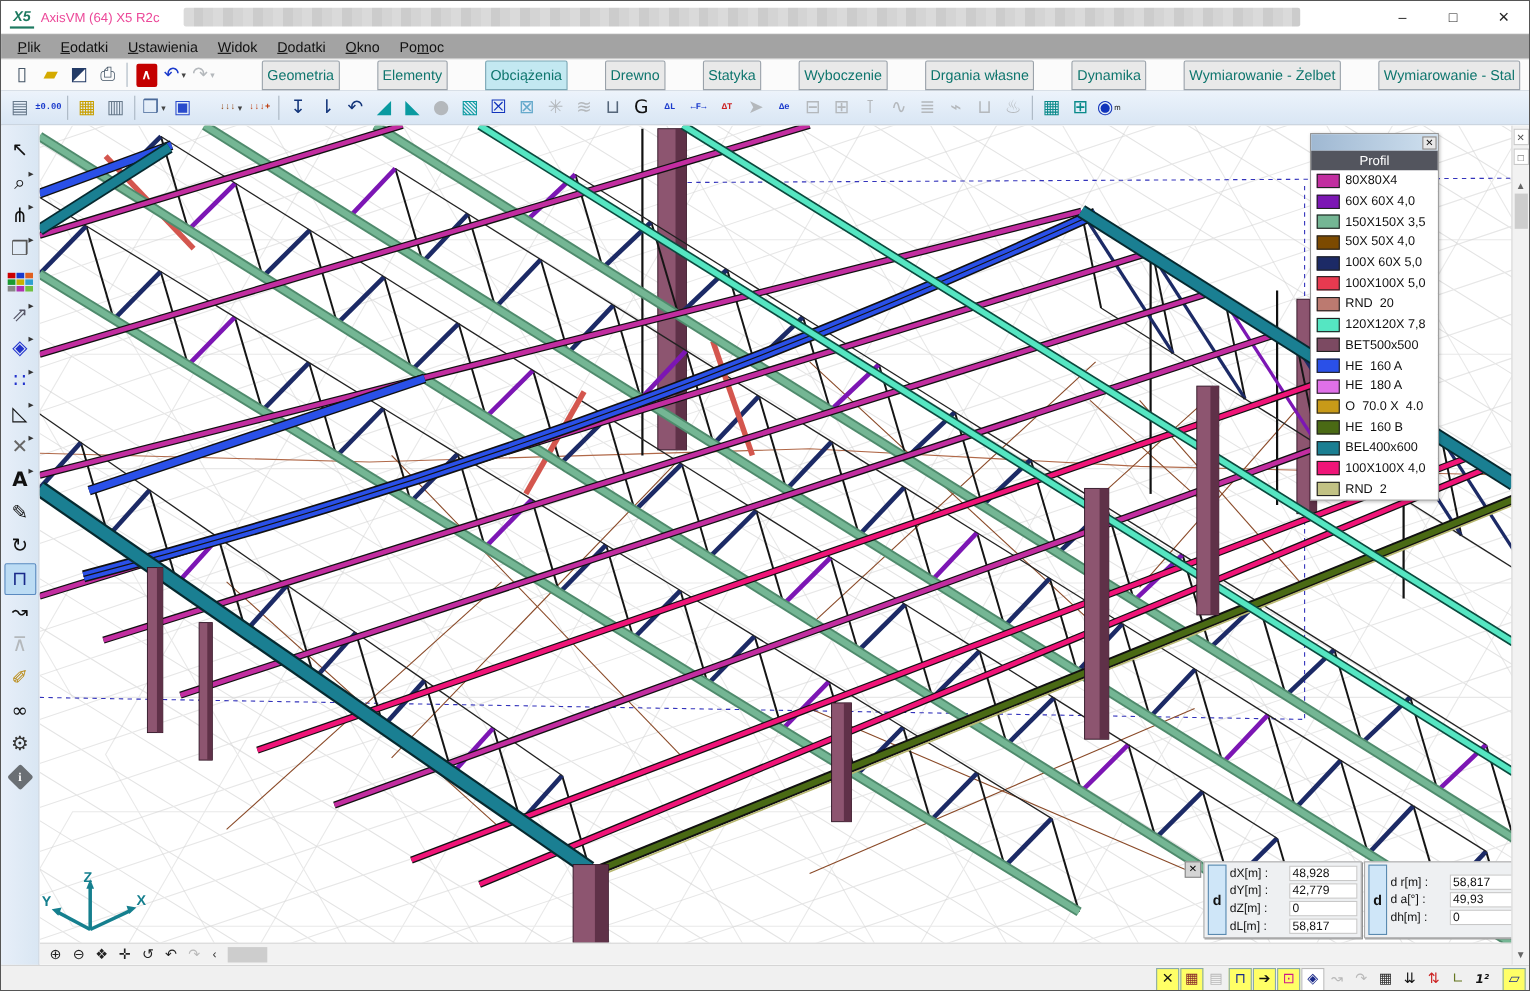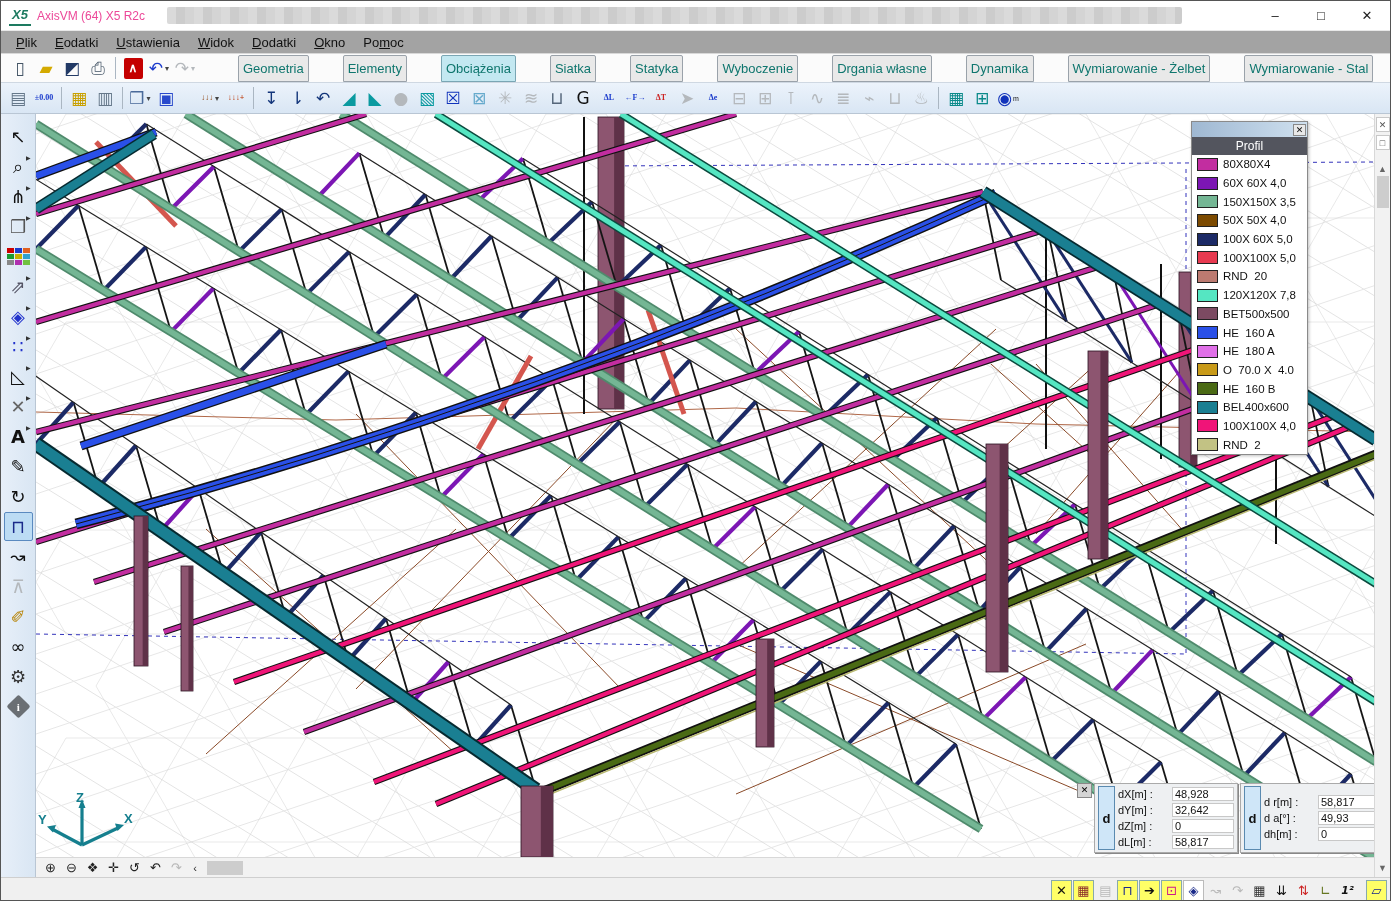--- a/index.html
+++ b/index.html
@@ -23,21 +23,21 @@
   .menu-item { font-size:13px; color:#111; padding:2px 9px; }
   .menu-item u { text-decoration:underline; }
 
   
   .row1 { height:29px; background:#fbfbfb; display:flex; align-items:center; border-bottom:1px solid #cfd8e2; }
   .row2 { height:31px; background:linear-gradient(#ecf3fb,#d9e6f4); display:flex; align-items:center; border-bottom:1px solid #b9c6d4; padding-left:4px; }
 
   .tbtn { min-width:26px; height:25px; display:flex; align-items:center; justify-content:center;
     border:1px solid transparent; border-radius:2px; position:relative; }
   .tbtn .glyph { font-size:17px; line-height:1; font-family:"DejaVu Sans", sans-serif; }
-  .tbtn .txt { font-size:8px; font-weight:bold; line-height:1; font-family:Liberation Serif, serif; letter-spacing:0; }
+  .tbtn .txt { font-size:8px; font-weight:bold; line-height:1; font-family:Liberation Mono, monospace; letter-spacing:0; }
   .tbtn sup { font-size:7px; margin-left:1px; color:#111; }
   .tbtn.disabled .glyph, .tbtn.disabled .txt { color:#b4b8bc !important; }
   .tbtn .dd { font-size:8px; color:#444; margin-left:2px; }
   .tbtn.disabled .dd { color:#b4b8bc; }
   .tb-sep { width:1px; height:22px; background:#aab6c2; margin:0 4px; }
   .tb-gap { width:18px; }
   .pdf-box { width:19px; height:21px; background:#c40000; border-radius:2px; color:#fff; font-size:12px; font-weight:bold;
     display:flex; align-items:center; justify-content:center; }
 
   .tabs { display:flex; margin-left:8px; height:27px; align-items:stretch; }
@@ -164,21 +164,21 @@
       </div>
       <div class="tbtn disabled">
         <span class="glyph" style="color: rgb(180, 184, 188);">↷</span>
         <span class="dd">▾</span>
       </div>
     </div>
   <div class="tabs" id="tabs">
       <div class="tab">Geometria</div>
       <div class="tab">Elementy</div>
       <div class="tab active">Obciążenia</div>
-      <div class="tab">Siatka</div>
+      <div class="tab">Drewno</div>
       <div class="tab">Statyka</div>
       <div class="tab">Wyboczenie</div>
       <div class="tab">Drgania własne</div>
       <div class="tab">Dynamika</div>
       <div class="tab">Wymiarowanie - Żelbet</div>
       <div class="tab">Wymiarowanie - Stal</div>
       <div class="tab">Wymiarowanie - Drewno</div>
       <div class="tab">Wymiarowanie - Mur</div>
     </div>
 </div>
@@ -958,21 +958,21 @@
       </div>
       <div class="cp-group">
         <div class="cp-d">d</div>
         <div class="cp-rows" id="cp1">
             <div class="cp-row">
               <span class="cp-label">dX[m] :</span>
               <span class="cp-value">48,928</span>
             </div>
             <div class="cp-row">
               <span class="cp-label">dY[m] :</span>
-              <span class="cp-value">32,642</span>
+              <span class="cp-value">42,779</span>
             </div>
             <div class="cp-row">
               <span class="cp-label">dZ[m] :</span>
               <span class="cp-value">0</span>
             </div>
             <div class="cp-row">
               <span class="cp-label">dL[m] :</span>
               <span class="cp-value">58,817</span>
             </div>
           </div>

